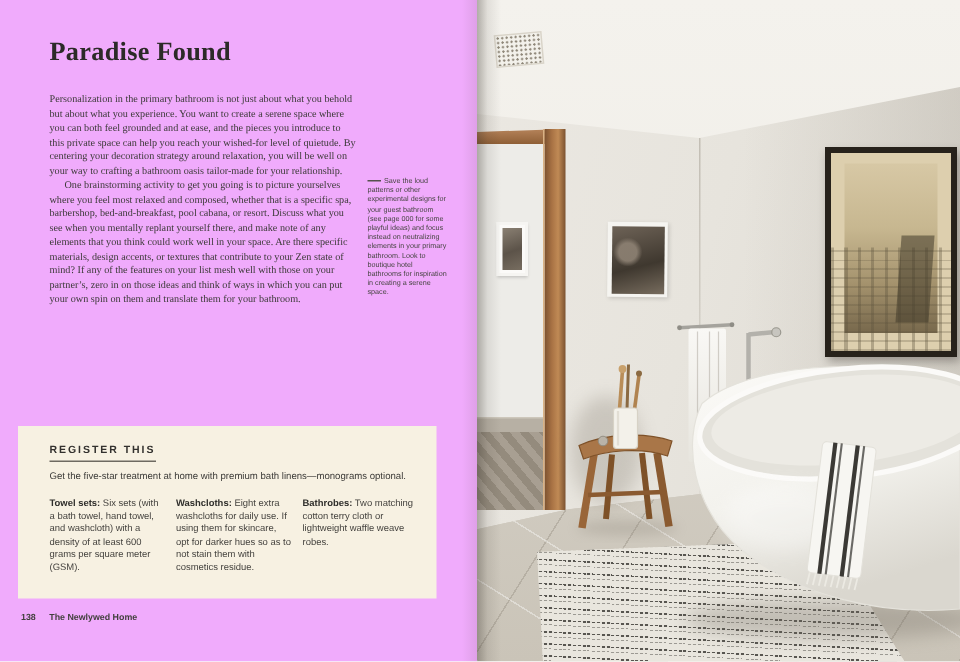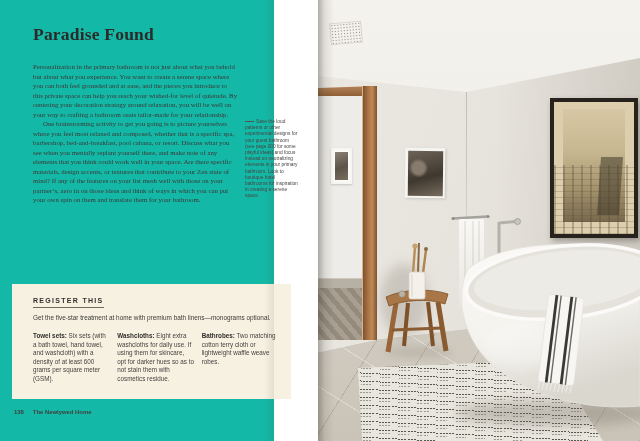--- a/index.html
+++ b/index.html
@@ -1,20 +1,20 @@
 <!DOCTYPE html>
 <html><head>
 <meta charset="utf-8">
 <style>
   html,body{margin:0;padding:0;background:#ffffff;}
   body{width:640px;height:441px;position:relative;overflow:hidden;
        font-family:"Liberation Serif",serif;-webkit-font-smoothing:antialiased;}
 
   
-  .page-left{position:absolute;left:0;top:0;width:274px;height:441px;background:#14b8a6;}
+  .page-left{position:absolute;left:0;top:0;width:318px;height:441px;background:#f0abfc;}
   .page-left::after{content:"";position:absolute;right:0;top:0;width:10px;height:100%;
        background:linear-gradient(90deg,rgba(0,0,0,0) 0%,rgba(70,62,52,.10) 100%);}
   .page-title{position:absolute;left:33px;top:24px;margin:0;
        font-family:"Liberation Serif",serif;font-weight:700;font-size:17.5px;
        letter-spacing:.2px;color:#2c2a28;}
   .body-copy{position:absolute;left:33px;top:62px;width:205px;
        font-size:6.8px;line-height:9.5px;color:#3b3937;}
   .body-copy p{margin:0;}
   .body-copy p.indent{text-indent:10px;}
   .margin-note{position:absolute;left:245px;top:119px;width:53px;

